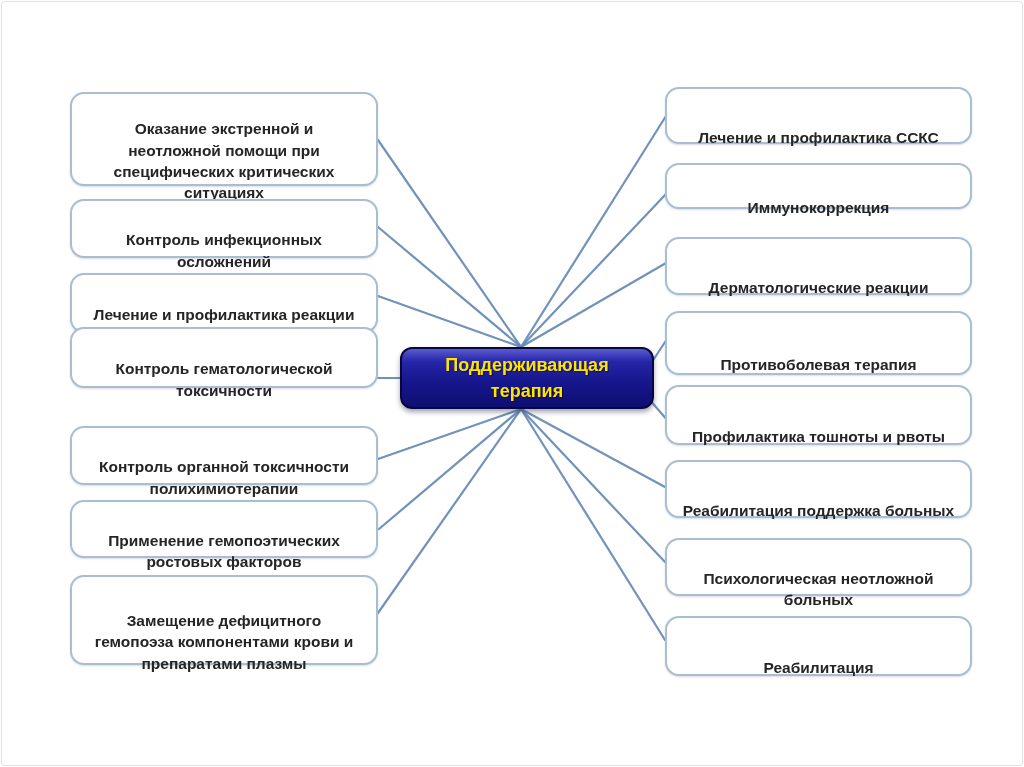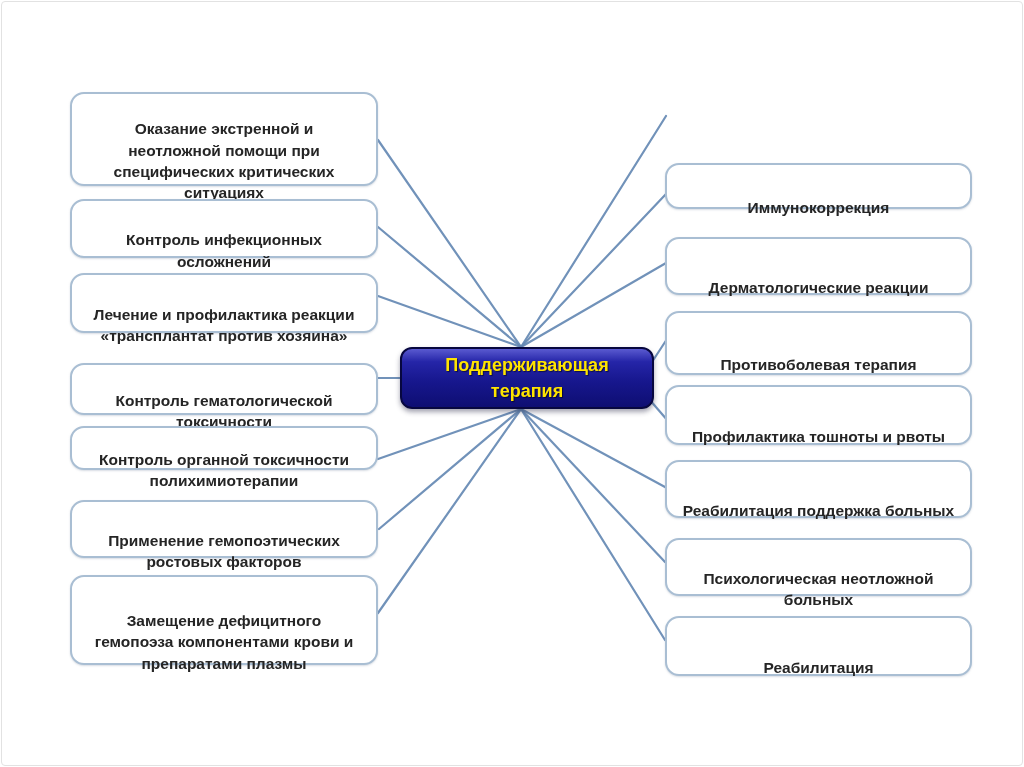--- a/index.html
+++ b/index.html
@@ -91,38 +91,41 @@
 ситуациях</span>
   </div>
   <div class="box left-col" style="top:199px;height:59px">
     <span class="lbl">Контроль инфекционных
 осложнений</span>
   </div>
   <div class="box left-col" style="top:273px;height:60px">
     <span class="lbl">Лечение и профилактика реакции
 «трансплантат против хозяина»</span>
   </div>
-  <div class="box left-col" style="top:363px;height:52px">
+  <div class="box left-col" style="top:327px;height:61px">
     <span class="lbl">Контроль гематологической
 токсичности</span>
   </div>
-  <div class="box left-col" style="top:426px;height:44px">
+  <div class="box left-col" style="top:426px;height:59px">
     <span class="lbl">Контроль органной токсичности
 полихимиотерапии</span>
   </div>
   <div class="box left-col" style="top:500px;height:58px">
     <span class="lbl">Применение гемопоэтических
 ростовых факторов</span>
   </div>
   <div class="box left-col" style="top:575px;height:90px">
     <span class="lbl">Замещение дефицитного
 гемопоэза компонентами крови и
 препаратами плазмы</span>
   </div>
 
+  <div class="box right-col" style="top:87px;height:57px">
+    <span class="lbl">Лечение и профилактика ССКС</span>
+  </div>
   <div class="box right-col" style="top:163px;height:46px">
     <span class="lbl">Иммунокоррекция</span>
   </div>
   <div class="box right-col" style="top:311px;height:64px">
     <span class="lbl">Противоболевая терапия</span>
   </div>
   <div class="box right-col" style="top:237px;height:58px">
     <span class="lbl">Дерматологические реакции</span>
   </div>
   <div class="box right-col" style="top:385px;height:60px">

